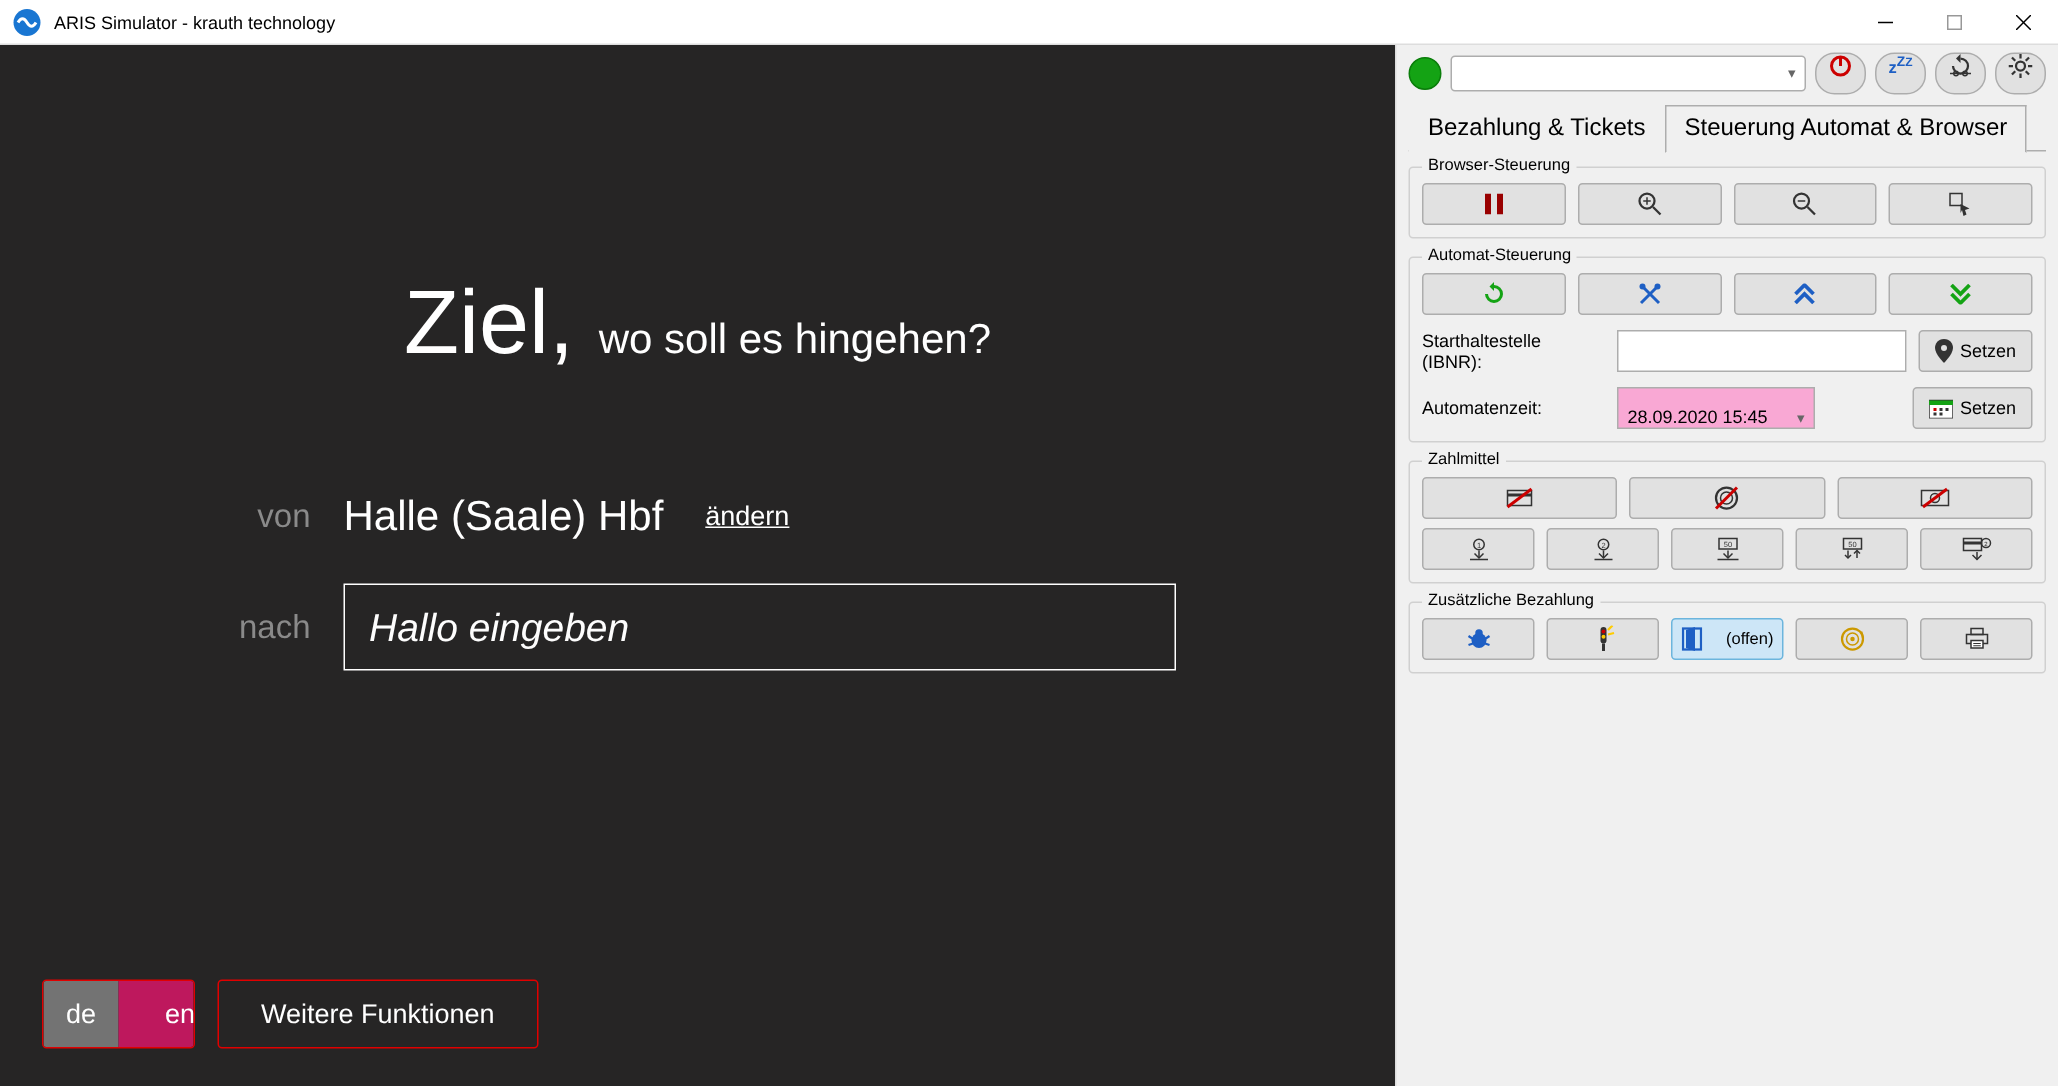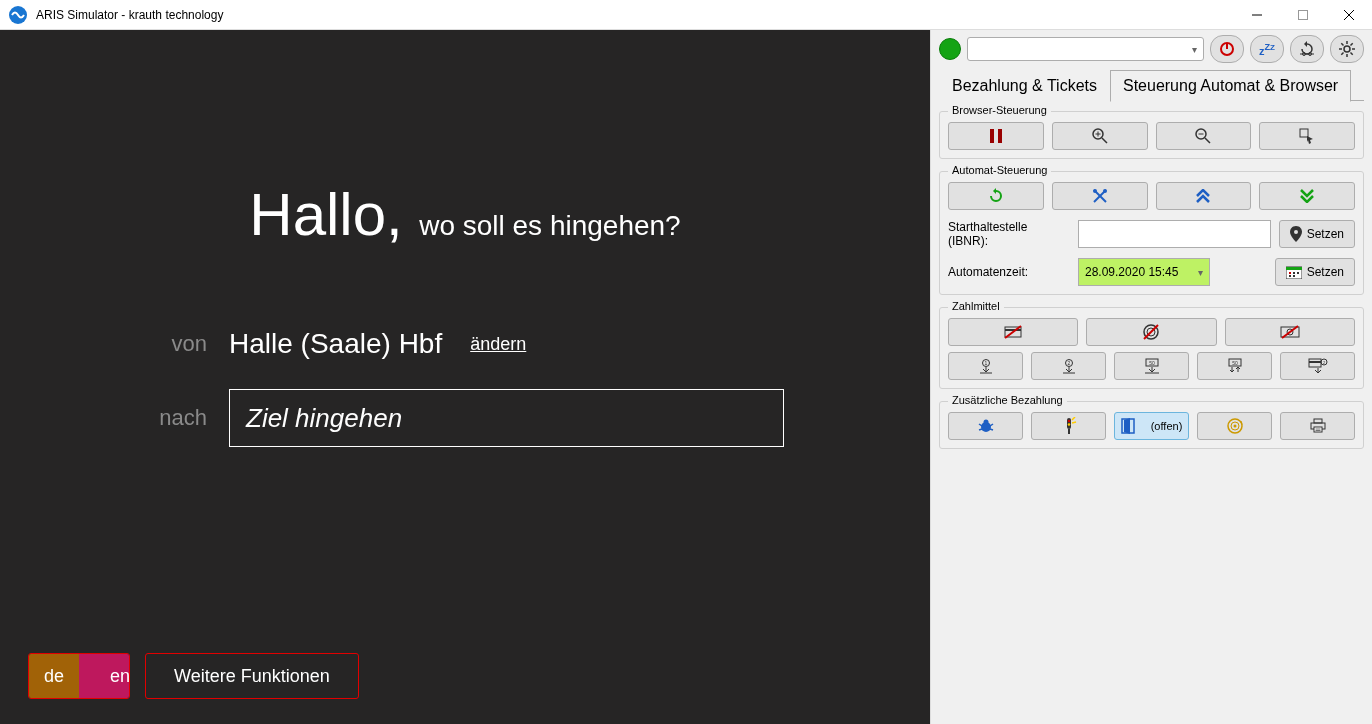--- a/index.html
+++ b/index.html
@@ -24,50 +24,50 @@
     .jrow { display:flex; align-items:center; margin-top:18px; height: 56px; }
     .jlbl { width:95px; text-align:right; font-size:22px; color:#8a8a8a; padding-right:22px; }
     .jval { font-size:28px; font-weight:400; }
     .change-link { font-size:18px; text-decoration: underline; margin-left: 28px; cursor:pointer; }
     .dest-input { width:555px; height:58px; border:1px solid #fff; padding:0 16px; background:transparent; color:#fff; font-size:26px; font-style: italic; display:flex; align-items:center; }
     .dest-placeholder { color:#fdfdfd; }
 
     .bottom-bar { position: absolute; bottom: 25px; left: 28px; display:flex; gap:15px; }
     .lang-toggle { display:flex; height:46px; border:1px solid #e10000; border-radius:3px; overflow:hidden; }
     .lang-opt { width:50px; display:flex; align-items:center; justify-content:center; font-size:18px; }
-    .lang-opt.active { background:#a16207; color:#fff; }
+    .lang-opt.active { background:#737373; color:#fff; }
     .lang-opt.inactive { background:#be185d; color:#fff;padding-left:32px; }
     .more-btn { height:46px; padding:0 28px; border:1px solid #e10000; border-radius:3px; display:flex; align-items:center; font-size:18px; color:#fff; }
 
     .right-pane { width:442px; height:694px; background:#f0f0f0; border-left:1px solid #ddd; }
 
     .top-toolbar { height:38px; display:flex; align-items:center; padding:6px 8px; gap:6px; }
     .status-dot { width:22px; height:22px; border-radius:50%; background:#14a314; border:1px solid #0a7d0a; }
     .combo { flex:1; height:24px; background:#fff; border:1px solid #adadad; border-radius:3px; display:flex; align-items:center; justify-content:flex-end; padding:0 6px; }
     .combo-arrow { font-size:10px; color:#666; }
-    .tool-btn { width:34px; height:28px; background:#e1e1e1; border:1px solid #adadad; border-radius:13px; display:flex; align-items:center; justify-content:center; }
+    .tool-btn { width:34px; height:28px; background:#e1e1e1; border:1px solid #adadad; border-radius:13px; display:flex; align-items:flex-start; justify-content:center; }
 
     .tabs { display:flex; padding:0 8px; }
     .tab { padding:6px 12px; font-size:16px; border:1px solid transparent; position:relative; top:2px; background:#f0f0f0; }
     .tab.active { background:#f0f0f0; border:1px solid #adadad; border-bottom:1px solid #f0f0f0; }
 
     .tab-content { border-top:1px solid #adadad; margin: 0 8px; padding-top: 10px; }
 
     .group { border:1px solid #d0d0d0; border-radius:3px; margin-bottom:12px; padding:10px 8px 8px; position:relative; }
     .group-title { position:absolute; top:-8px; left:8px; background:#f0f0f0; padding:0 4px; font-size:11px; }
 
     .btn-row { display:flex; gap:8px; margin-bottom:6px; }
     .btn-row:last-child { margin-bottom:0; }
     .grp-btn { height:28px; background:#e1e1e1; border:1px solid #adadad; border-radius:3px; display:flex; align-items:center; justify-content:center; gap:16px; flex:1; }
     .grp-btn.sel { background:#cde6f7; border-color:#6cb5dd; }
 
     .form-row { display:flex; align-items:center; gap:8px; margin-top:10px; }
     .form-lbl { font-size:12px; width:122px; }
     .text-input { height:28px; border:1px solid #adadad; background:#fff; flex:1; padding:0 4px; font-size:12px; }
-    .combo-input { height:28px; border:1px solid #adadad; background:#bef264; padding:0 6px; font-size:12px; display:flex; align-items:center; justify-content:space-between; width:132px; }
+    .combo-input { height:28px; border:1px solid #adadad; background:#f9a8d4; padding:0 6px; font-size:12px; display:flex; align-items:flex-end; justify-content:space-between; width:132px; }
     .set-btn { height:28px; padding:0 10px; background:#e1e1e1; border:1px solid #adadad; border-radius:3px; display:flex; align-items:center; gap:5px; font-size:12px; }
 
   </style>
 </head>
 <body>
 
 <div class="titlebar">
   <div class="app-icon">
     <svg width="20" height="20" viewBox="0 0 20 20">
         <circle cx="10" cy="10" r="9" fill="#1976d2"></circle>
@@ -93,34 +93,34 @@
         </svg>
       </div>
   </div>
 </div>
 
 <div class="content">
 
   <div class="left-pane">
 
     <div class="greeting">
-      <span class="greeting-big">Hallo,</span>
+      <span class="greeting-big">Ziel,</span>
       <span class="greeting-sub">wo soll es hingehen?</span>
     </div>
 
     <div class="journey">
       <div class="jrow">
         <div class="jlbl">von</div>
         <div class="jval">Halle (Saale) Hbf</div>
         <div class="change-link">ändern</div>
       </div>
       <div class="jrow">
         <div class="jlbl">nach</div>
         <div class="dest-input">
-          <span class="dest-placeholder">Ziel hingehen</span>
+          <span class="dest-placeholder">Hallo eingeben</span>
         </div>
       </div>
     </div>
 
     <div class="bottom-bar">
       <div class="lang-toggle">
         <div class="lang-opt active">de</div>
         <div class="lang-opt inactive">en</div>
       </div>
       <div class="more-btn">Weitere Funktionen</div>

